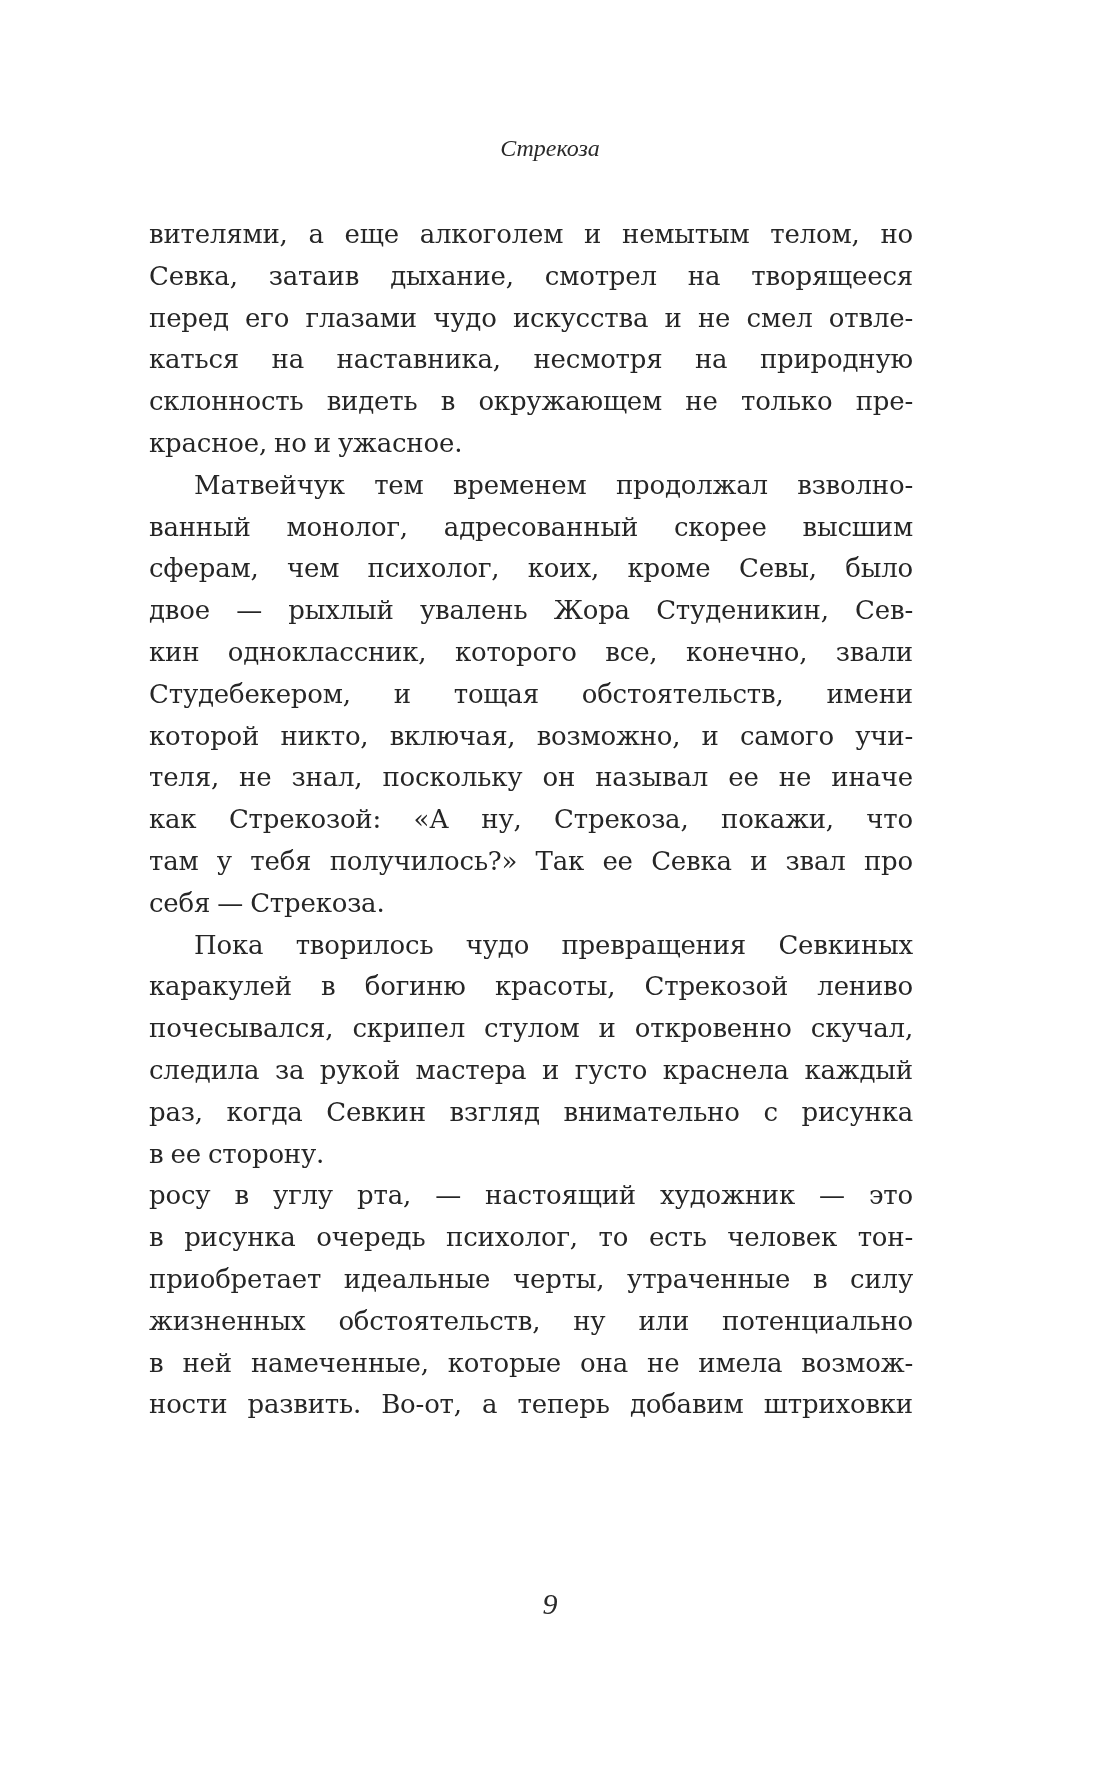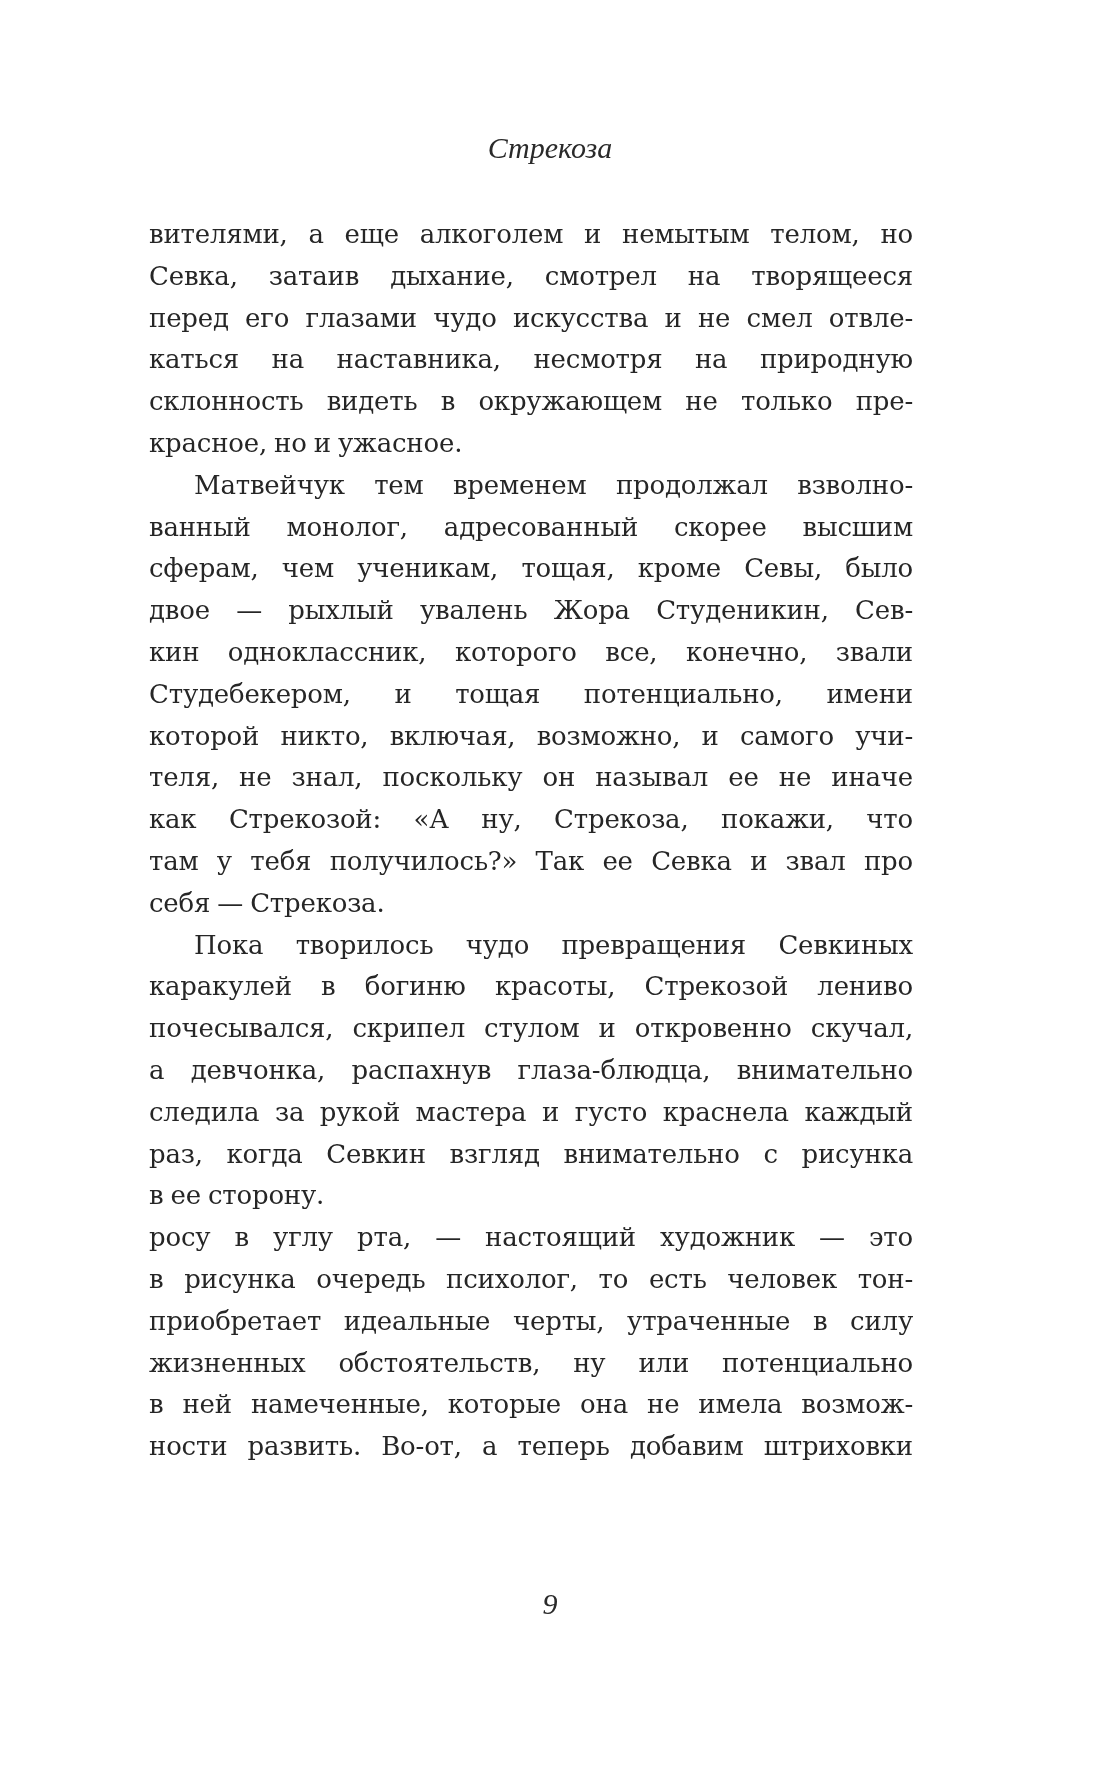--- a/index.html
+++ b/index.html
@@ -16,21 +16,21 @@
       color: #262626;
     }
     .running-head {
       position: absolute;
       top: 130px;
       left: 0;
       width: 1100px;
       text-align: center;
       font-family: "Liberation Serif", "DejaVu Serif", serif;
       font-style: italic;
-      font-size: 30px;
+      font-size: 24px;
       line-height: 36px;
       color: #2a2a2a;
     }
     .body-text {
       position: absolute;
       top: 214px;
       left: 137px;
       width: 764px;
       margin-left: 12px;
     }
@@ -77,36 +77,35 @@
     <span class="line">Севка, затаив дыхание, смотрел на творящееся</span>
     <span class="line">перед его глазами чудо искусства и не смел отвле-</span>
     <span class="line">каться на наставника, несмотря на природную</span>
     <span class="line">склонность видеть в окружающем не только пре-</span>
     <span class="line last">красное, но и ужасное.</span>
   </div>
 
   <div>
     <span class="line indent">Матвейчук тем временем продолжал взволно-</span>
     <span class="line">ванный монолог, адресованный скорее высшим</span>
-    <span class="line">сферам, чем ученикам, тощая, кроме Севы, было</span>
+    <span class="line">сферам, чем психолог, коих, кроме Севы, было</span>
     <span class="line">двое — рыхлый увалень Жора Студеникин, Сев-</span>
     <span class="line">кин одноклассник, которого все, конечно, звали</span>
-    <span class="line">Студебекером, и тощая потенциально, имени</span>
+    <span class="line">Студебекером, и тощая обстоятельств, имени</span>
     <span class="line">которой никто, включая, возможно, и самого учи-</span>
     <span class="line">теля, не знал, поскольку он называл ее не иначе</span>
     <span class="line">как Стрекозой: «А ну, Стрекоза, покажи, что</span>
     <span class="line">там у тебя получилось?» Так ее Севка и звал про</span>
     <span class="line last">себя — Стрекоза.</span>
   </div>
 
   <div>
     <span class="line indent">Пока творилось чудо превращения Севкиных</span>
     <span class="line">каракулей в богиню красоты, Стрекозой лениво</span>
     <span class="line">почесывался, скрипел стулом и откровенно скучал,</span>
-    <span class="line">а девчонка, распахнув глаза-блюдца, внимательно</span>
     <span class="line">следила за рукой мастера и густо краснела каждый</span>
     <span class="line">раз, когда Севкин взгляд внимательно с рисунка</span>
     <span class="line last">в ее сторону.</span>
   </div>
 
   <div>
     <span class="line">росу в углу рта, — настоящий художник — это</span>
     <span class="line">в рисунка очередь психолог, то есть человек тон-</span>
     <span class="line">приобретает идеальные черты, утраченные в силу</span>
     <span class="line">жизненных обстоятельств, ну или потенциально</span>

